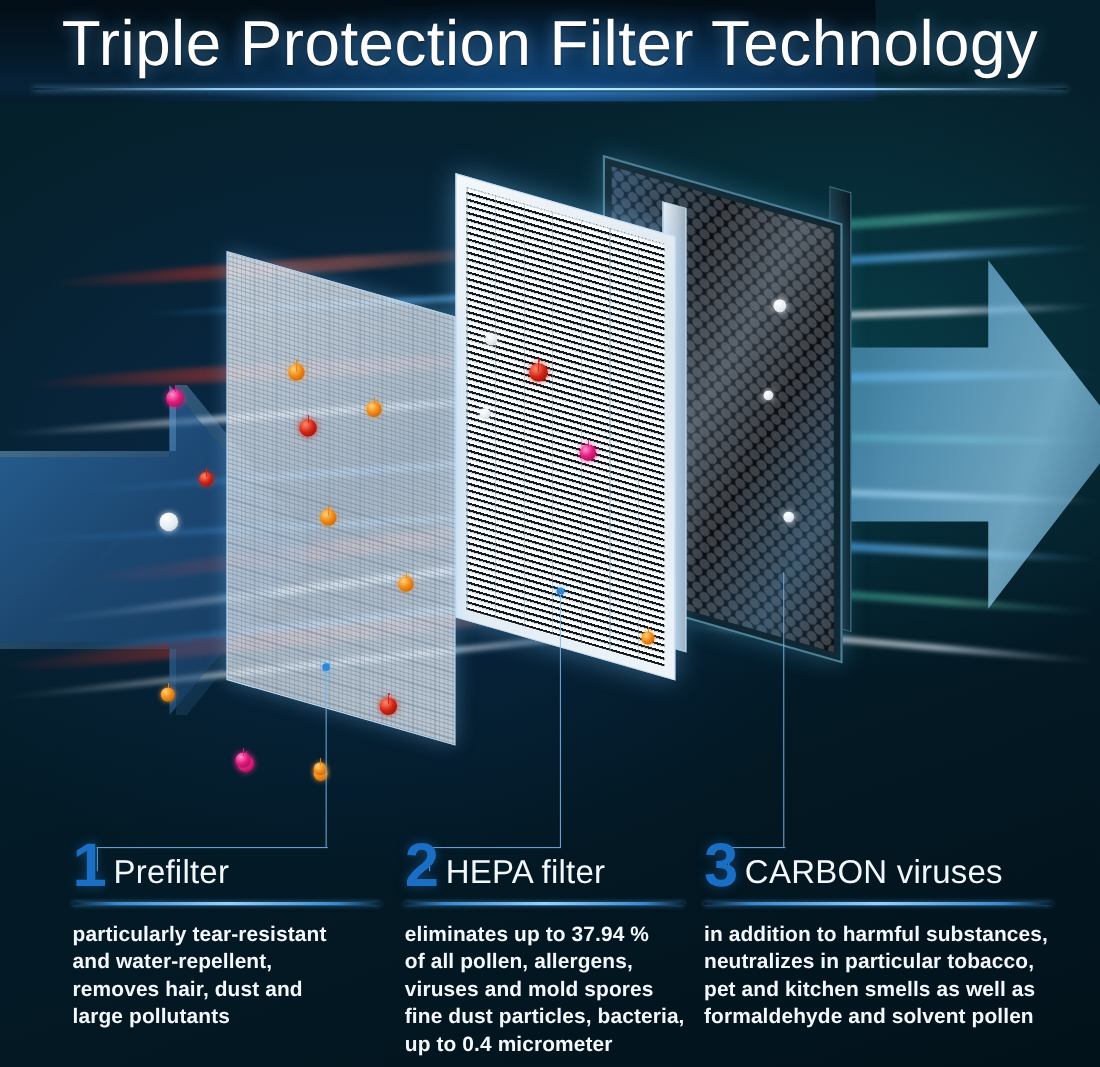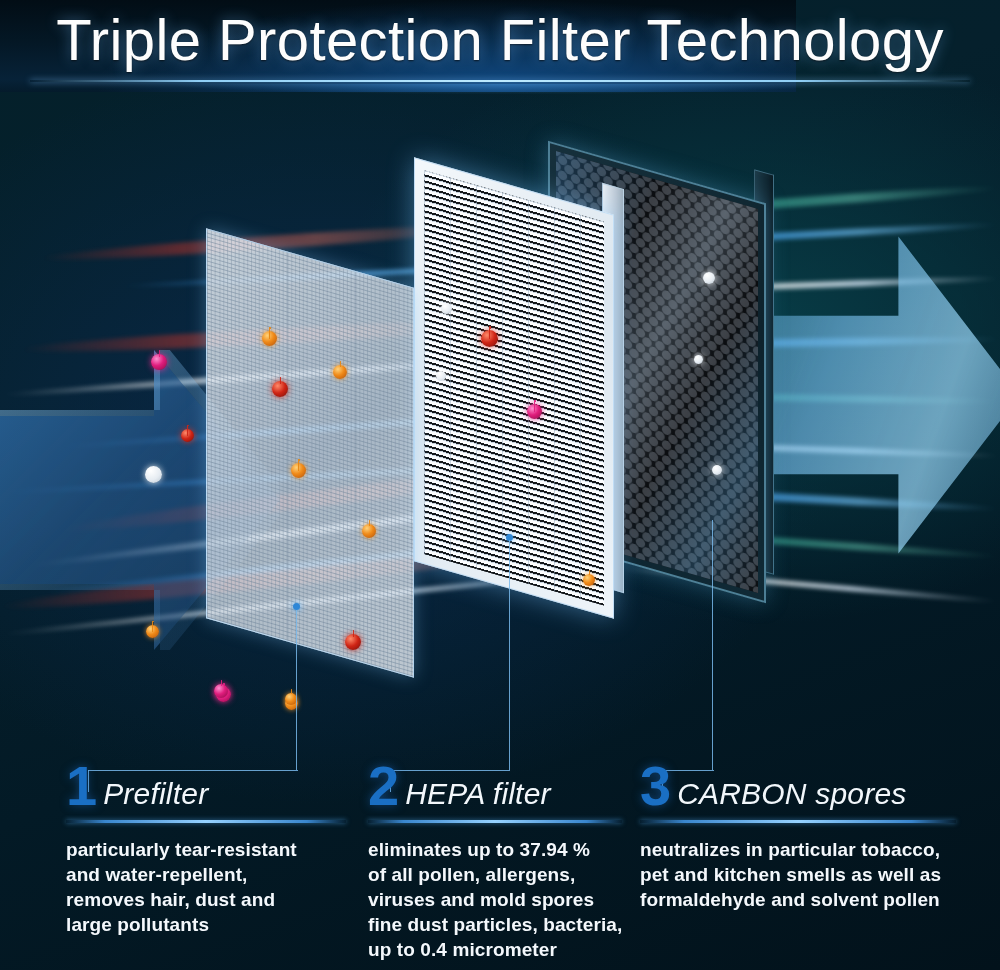--- a/index.html
+++ b/index.html
@@ -171,21 +171,21 @@
   
   #legend { position:absolute; left:0; top:756px; width:1000px; height:214px; z-index:30; }
   .col { position:absolute; top:0; }
   .head { display:flex; align-items:flex-end; height:56px; }
   .num {
     font-size:56px; font-weight:700; line-height:.92; color:#1a6fc4;
     text-shadow:0 0 10px rgba(30,110,200,.5); margin-right:6px;
   }
   .hname {
     font-size:30px; font-weight:300; color:#f2f7fb; line-height:1.05;
-    padding-bottom:3px; letter-spacing:.2px;font-style:italic;
+    padding-bottom:3px; letter-spacing:.2px;
   }
   .underline {
     height:3px; margin-top:8px;
     background:linear-gradient(90deg, rgba(20,70,120,.15) 0%, rgba(60,140,215,.95) 14%, rgba(150,210,255,1) 50%, rgba(60,140,215,.95) 86%, rgba(20,70,120,.15) 100%);
     box-shadow:0 0 5px rgba(80,170,240,.6);
   }
   .desc {
     margin-top:14px; font-size:19px; font-weight:700; line-height:1.32;
     color:#f4f8fc; letter-spacing:.1px;
   }
@@ -340,24 +340,25 @@
         <div>of all pollen, allergens,</div>
         <div>viruses and mold spores</div>
         <div>fine dust particles, bacteria,</div>
         <div>up to 0.4 micrometer</div>
       </div>
     </div>
 
     <div class="col" style="left:640px; width:320px;">
       <div class="head">
         <span class="num">3</span>
-        <span class="hname">CARBON spores</span>
+        <span class="hname">CARBON viruses</span>
       </div>
       <div class="underline" style="width:316px;"></div>
       <div class="desc">
+        <div>in addition to harmful substances,</div>
         <div>neutralizes in particular tobacco,</div>
         <div>pet and kitchen smells as well as</div>
         <div>formaldehyde and solvent pollen</div>
       </div>
     </div>
 
   </div>
 </div>
 
 </body></html>

